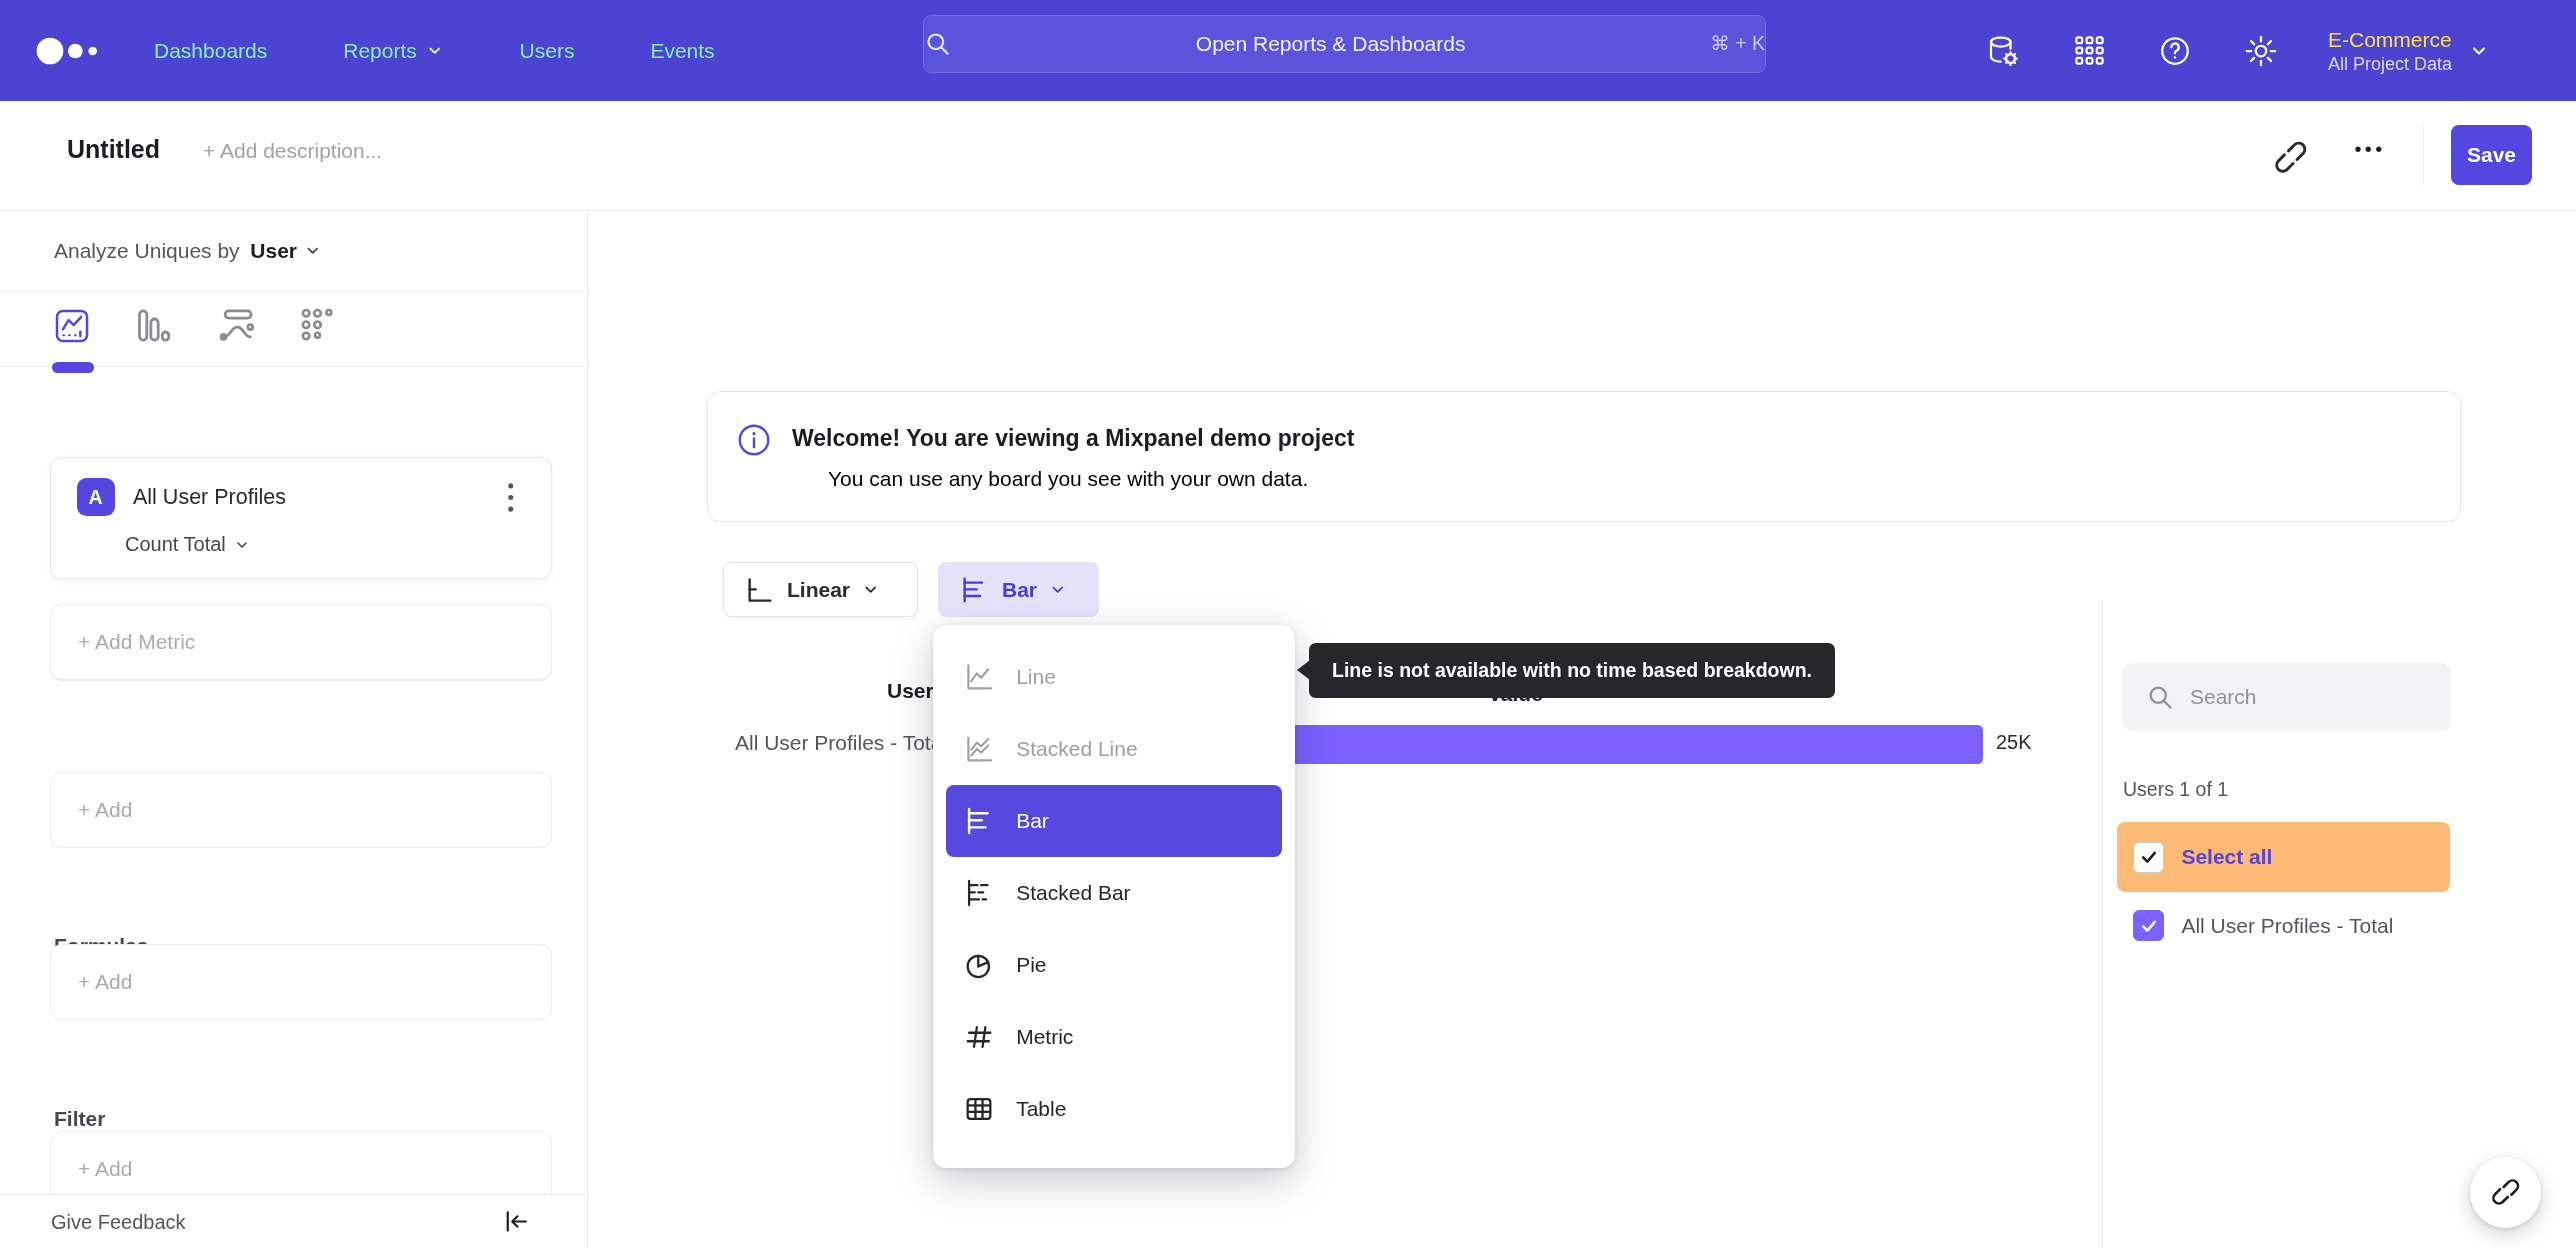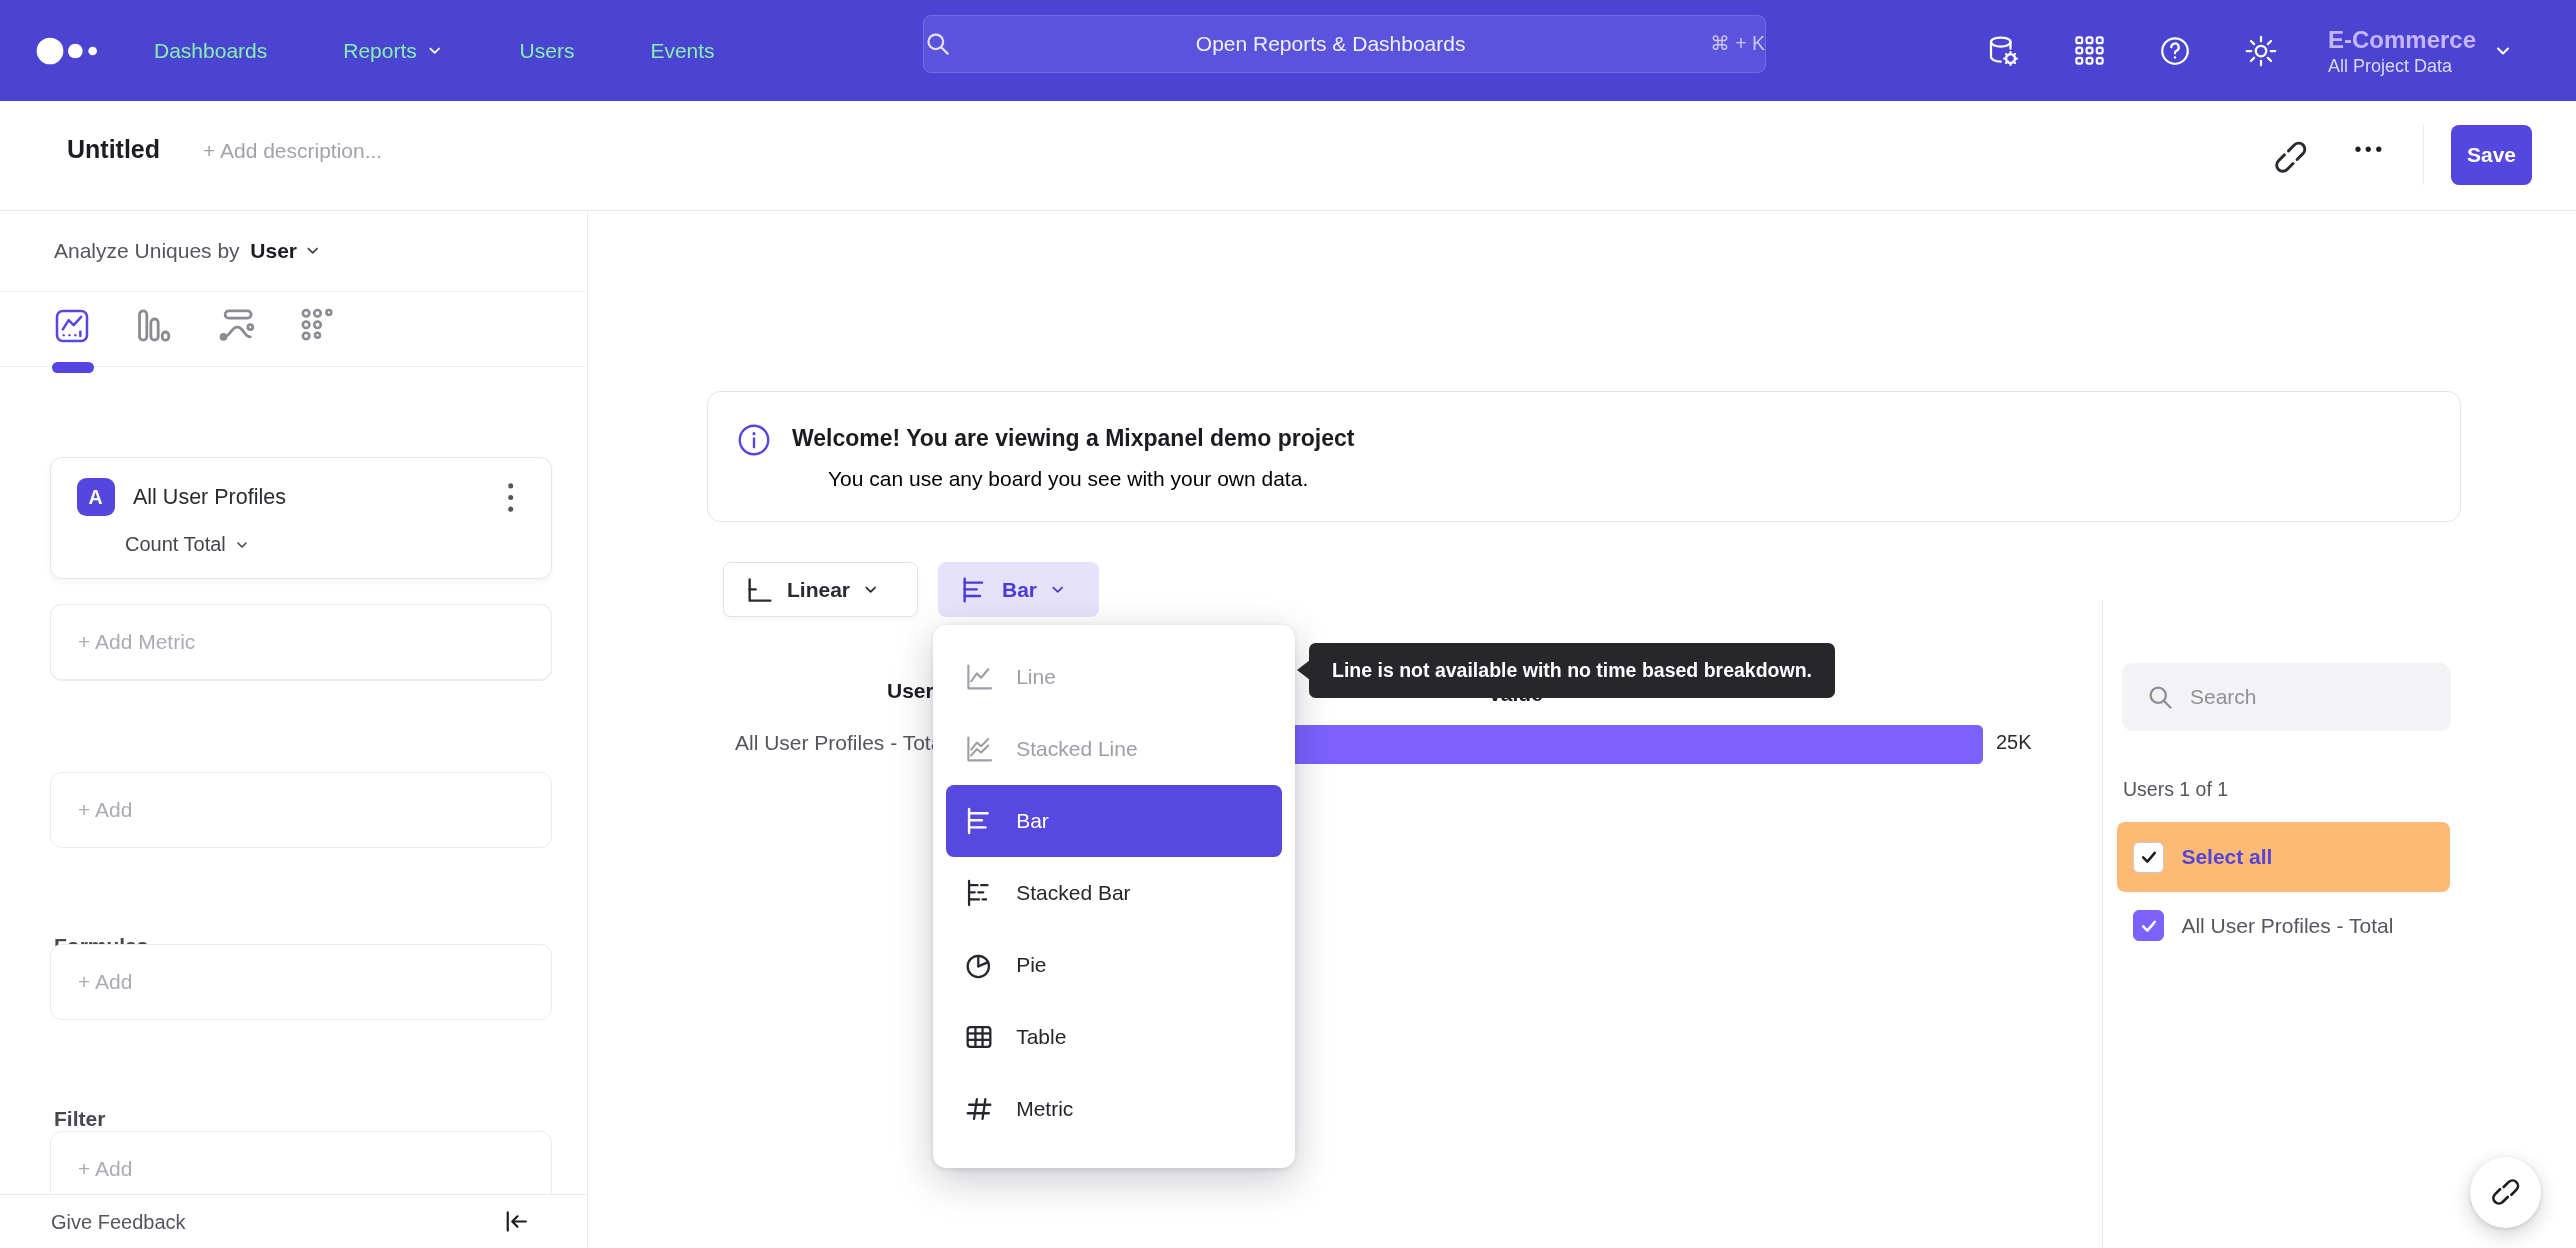--- a/index.html
+++ b/index.html
@@ -12,21 +12,21 @@
   .logo { position:absolute; left:35px; top:0; height:101px; display:flex; align-items:center; }
   .nav-links { position:absolute; left:138px; top:0; height:101px; display:flex; align-items:center; gap:60px; }
   .nav-link { color:#86efac; font-size:21px; font-weight:500; display:flex; align-items:center; gap:9.4px; cursor:pointer;margin-left:16px; }
   .nav-search { position:absolute; left:923px; top:14.8px; width:843px; height:58px; background:#5a53dc;
     border:1.3px solid #726be2; border-radius:8px; display:flex; align-items:center; justify-content:space-between; gap:14.8px; cursor:pointer; }
   .nav-search-text { color:#f0effc; font-size:21px; }
   .nav-search-kbd { color:#c9c5f1; font-size:19.5px; }
   .nav-icons { position:absolute; left:1984px; top:0; height:101px; display:flex; align-items:center; gap:48px; }
   .nav-icon-btn { width:38px; height:38px; display:flex; align-items:center; justify-content:center; cursor:pointer; color:#fff; }
   .project { position:absolute; left:2328px; top:0; height:101px; display:flex; align-items:center; gap:17.4px; cursor:pointer; }
-  .project-name { color:#c4b5fd; font-size:24px; font-weight:700; line-height:1.35; }
+  .project-name { color:#fde047; font-size:21px; font-weight:400; line-height:1.35; }
   .project-scope { color:#dcd9f6; font-size:18px; font-weight:400; }
 
   
   .toolbar { position:absolute; left:0; top:101px; width:2576px; height:110px; background:#fff; border-bottom:1.3px solid #e8e8ec; }
   .doc-title { position:absolute; left:67px; top:34px; font-size:25px; font-weight:700; color:#1c1c22; }
   .doc-desc { position:absolute; left:203px; top:38px; font-size:21px; color:#a2a2aa; cursor:text; }
   .tb-link { position:absolute; left:2271px; top:34px; width:40px; height:40px; color:#2a2a30; cursor:pointer; }
   .tb-more { position:absolute; left:2343px; top:28px; width:54px; height:40px; color:#1c1c22; font-size:20px; letter-spacing:3.4px;
     display:flex; align-items:center; justify-content:center; cursor:pointer; }
   .tb-divider { position:absolute; left:2423px; top:24px; width:1.3px; height:60px; background:#ebebef; }
@@ -420,40 +420,40 @@
         <svg width="34" height="34" viewBox="0 0 48 48" fill="none" stroke="#26262c" stroke-width="3.2" stroke-linecap="round" stroke-linejoin="round">
           <circle cx="23" cy="26" r="15"></circle>
             <path d="M23 26 V11"></path>
             <path d="M23 26 L37 20"></path>
         </svg>
       </span>
       <span>Pie</span>
     </div>
     <div class="menu-item">
       <span class="mi-icon">
+        <svg width="34" height="34" viewBox="0 0 48 48" fill="none" stroke="#26262c" stroke-width="3.2" stroke-linecap="round">
+          <line x1="10" y1="18" x2="40" y2="18"></line>
+            <line x1="8" y1="30" x2="38" y2="30"></line>
+          <line x1="21" y1="10" x2="17" y2="38"></line>
+            <line x1="33" y1="10" x2="29" y2="38"></line>
+        </svg>
+      </span>
+      <span>Metric</span>
+    </div>
+    <div class="menu-item">
+      <span class="mi-icon">
         <svg width="34" height="34" viewBox="0 0 48 48" fill="none" stroke="#26262c" stroke-width="3.2" stroke-linejoin="round">
           <rect x="8" y="10" width="32" height="28" rx="4"></rect>
           <line x1="8" y1="19" x2="40" y2="19"></line>
             <line x1="8" y1="28" x2="40" y2="28"></line>
           <line x1="19" y1="10" x2="19" y2="38"></line>
             <line x1="29" y1="10" x2="29" y2="38"></line>
         </svg>
       </span>
       <span>Table</span>
-    </div>
-    <div class="menu-item">
-      <span class="mi-icon">
-        <svg width="34" height="34" viewBox="0 0 48 48" fill="none" stroke="#26262c" stroke-width="3.2" stroke-linecap="round">
-          <line x1="10" y1="18" x2="40" y2="18"></line>
-            <line x1="8" y1="30" x2="38" y2="30"></line>
-          <line x1="21" y1="10" x2="17" y2="38"></line>
-            <line x1="33" y1="10" x2="29" y2="38"></line>
-        </svg>
-      </span>
-      <span>Metric</span>
     </div>
   </div>
 
   <div class="tooltip">
     <span class="tooltip-arrow"></span>
     <span class="tooltip-text">Line is not available with no time based breakdown.</span>
   </div>
 
   <div class="rp-divider"></div>
   <div class="rp-search">

